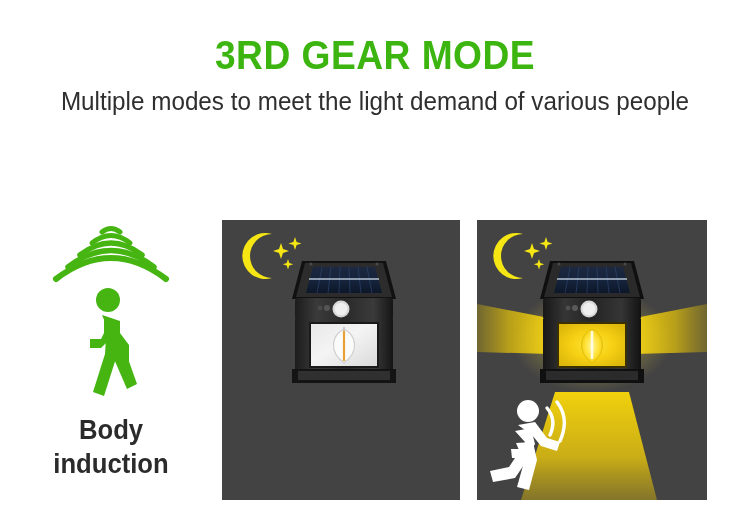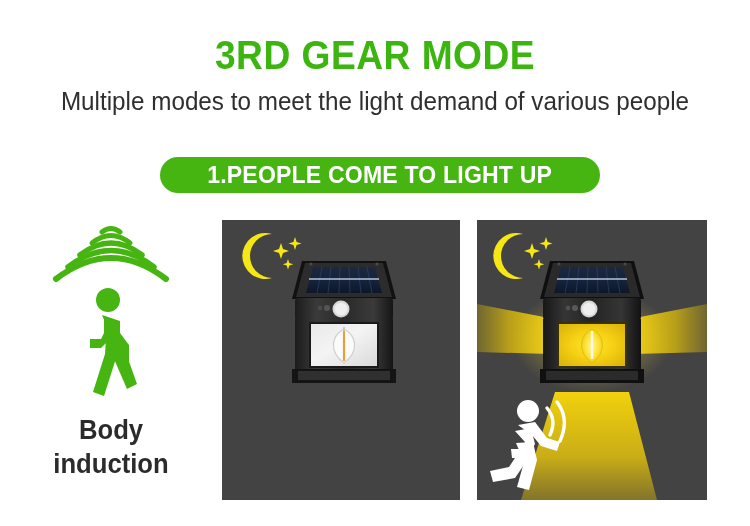--- a/index.html
+++ b/index.html
@@ -78,23 +78,20 @@
   #runner { position: absolute; left: 8px; top: 178px; }
 </style>
 </head>
 <body>
 
 <div id="page">
 
   <div class="title">3RD GEAR MODE</div>
   <div class="subtitle">Multiple modes to meet the light demand of various people</div>
 
-  <div class="pill">
-    <span class="pill-label">1.PEOPLE COME TO LIGHT UP</span>
-  </div>
 
   <div class="feature">
 
     <span class="waves">
       <svg width="130" height="62" viewBox="0 0 130 62">
         <g fill="none" stroke="#46b512" stroke-linecap="round">
           <path d="M56 10 Q65 3 74 10" stroke-width="5"></path>
           <path d="M46 21 Q65 6 84 21" stroke-width="5"></path>
           <path d="M34 33 Q65 9 96 33" stroke-width="5.5"></path>
           <path d="M22 45 Q65 12 108 45" stroke-width="5.5"></path>

